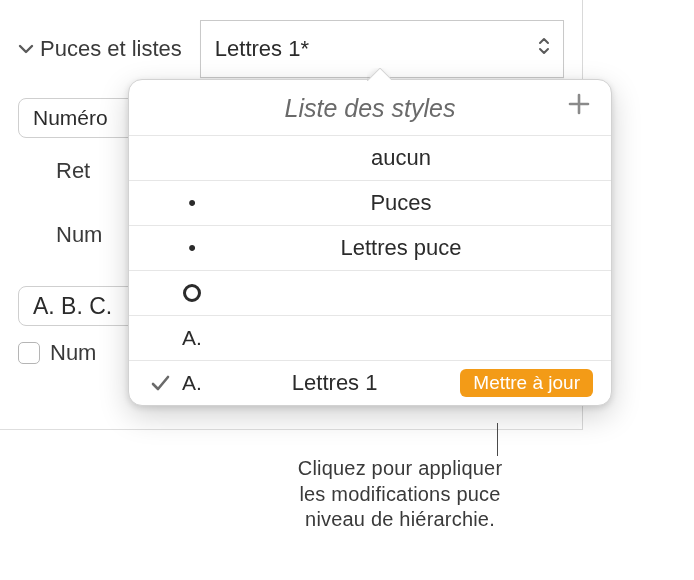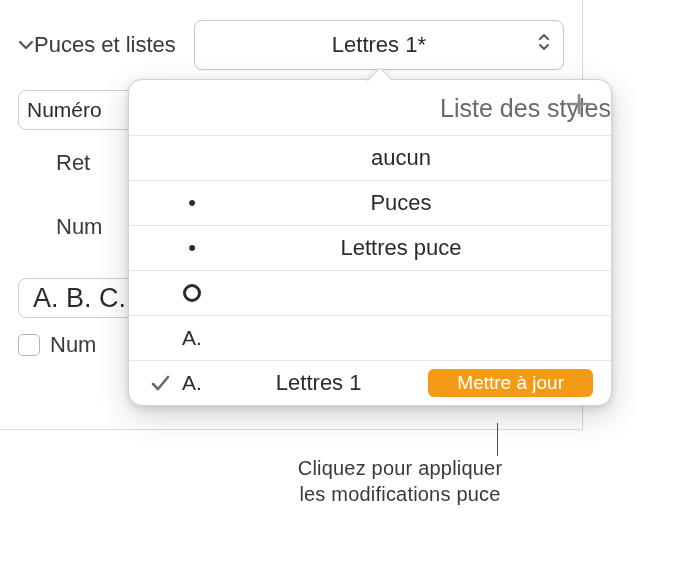--- a/index.html
+++ b/index.html
@@ -26,72 +26,71 @@
       display: flex;
       align-items: center;
       margin-bottom: 14px;
     }
     .section-label {
       font-size: 22px;
       color: #3a3a3a;
       flex: 0 0 auto;
       display: flex;
       align-items: center;
-      gap: 0;
+      gap: 6px;
     }
     .disclosure-icon svg { display: block; }
     .dropdown-field {
       margin-left: 18px;
       flex: 1;
-      height: 50px;
+      height: 58px;
       background: #fff;
       border: 1px solid #c9c9c9;
-      border-radius: 8px;
+      border-radius: 0;
       display: flex;
       align-items: center;
       padding: 0 14px;
       font-size: 22px;
       color: #2b2b2b;
       position: relative;
       box-shadow: 0 1px 1px rgba(0,0,0,0.04);
-      justify-content: center;
     }
     .dropdown-caret {
       position: absolute;
       right: 12px;
       top: 50%;
       transform: translateY(-50%);
     }
     .secondary-field {
       height: 40px;
       background: #fff;
       border: 1px solid #cfcfcf;
       border-radius: 8px;
       display: flex;
       align-items: center;
-      padding: 0 8px;
+      padding: 0 14px;
       font-size: 21px;
       color: #2b2b2b;
       width: 170px;
     }
     .partial-label {
       font-size: 22px;
       color: #3a3a3a;
       margin-left: 38px;
     }
     .abc-field {
       width: 150px;
       height: 40px;
       background: #fff;
       border: 1px solid #cfcfcf;
       border-radius: 8px;
       display: flex;
       align-items: center;
       padding: 0 14px;
-      font-size: 27px;
+      font-size: 23px;
       color: #2b2b2b;
     }
     .checkbox-row {
       display: flex;
       align-items: center;
       gap: 10px;
       margin-top: 6px;
     }
     .checkbox {
       width: 22px;
@@ -127,23 +126,24 @@
       width: 20px;
       height: 20px;
       background: #fff;
       border: 1px solid #d2d2d2;
       transform: rotate(45deg);
       box-shadow: 0 2px 6px rgba(0,0,0,0.12);
     }
     .popover-header {
       display: flex;
       align-items: center;
-      justify-content: flex-end;
+      justify-content: center;
       position: relative;
       padding: 14px 0 12px;
+      font-style: italic;
     }
     .popover-title {
       font-size: 25px;
       font-weight: 500;
       color: #6a6a6a;
     }
     .plus-btn {
       position: absolute;
       right: 18px;
       top: 10px;
@@ -189,21 +189,21 @@
       border-radius: 50%;
     }
     .style-label {
       flex: 1;
       text-align: center;
     }
     .update-pill {
       background: #f39b17;
       color: #fff;
       font-size: 19px;
-      padding: 3px 29px;
+      padding: 3px 13px;
       border-radius: 6px;
       font-weight: 500;
     }
     
     .callout-line {
       position: absolute;
       left: 497px;
       top: 423px;
       width: 1px;
       height: 33px;
@@ -325,13 +325,14 @@
       <div class="update-pill">Mettre à jour</div>
     </div>
 
   </div>
 </div>
 
 <div class="callout-line"></div>
 <div class="callout-text">
   <span>Cliquez pour appliquer</span><br>
   <span>les modifications puce</span><br>
+  <span>niveau de hiérarchie.</span>
 </div>
 
 </body></html>

